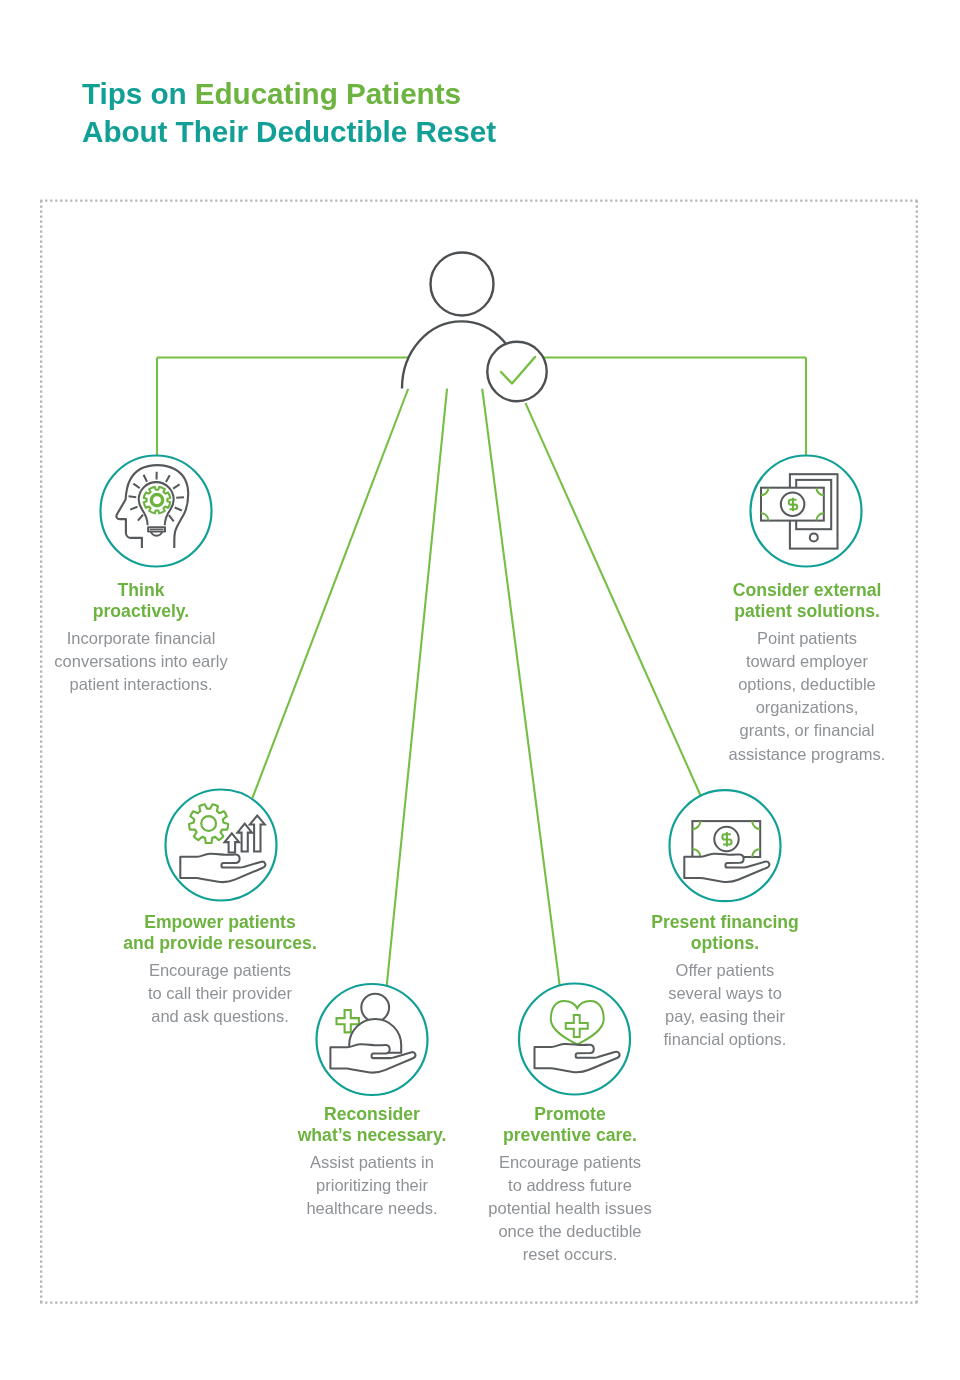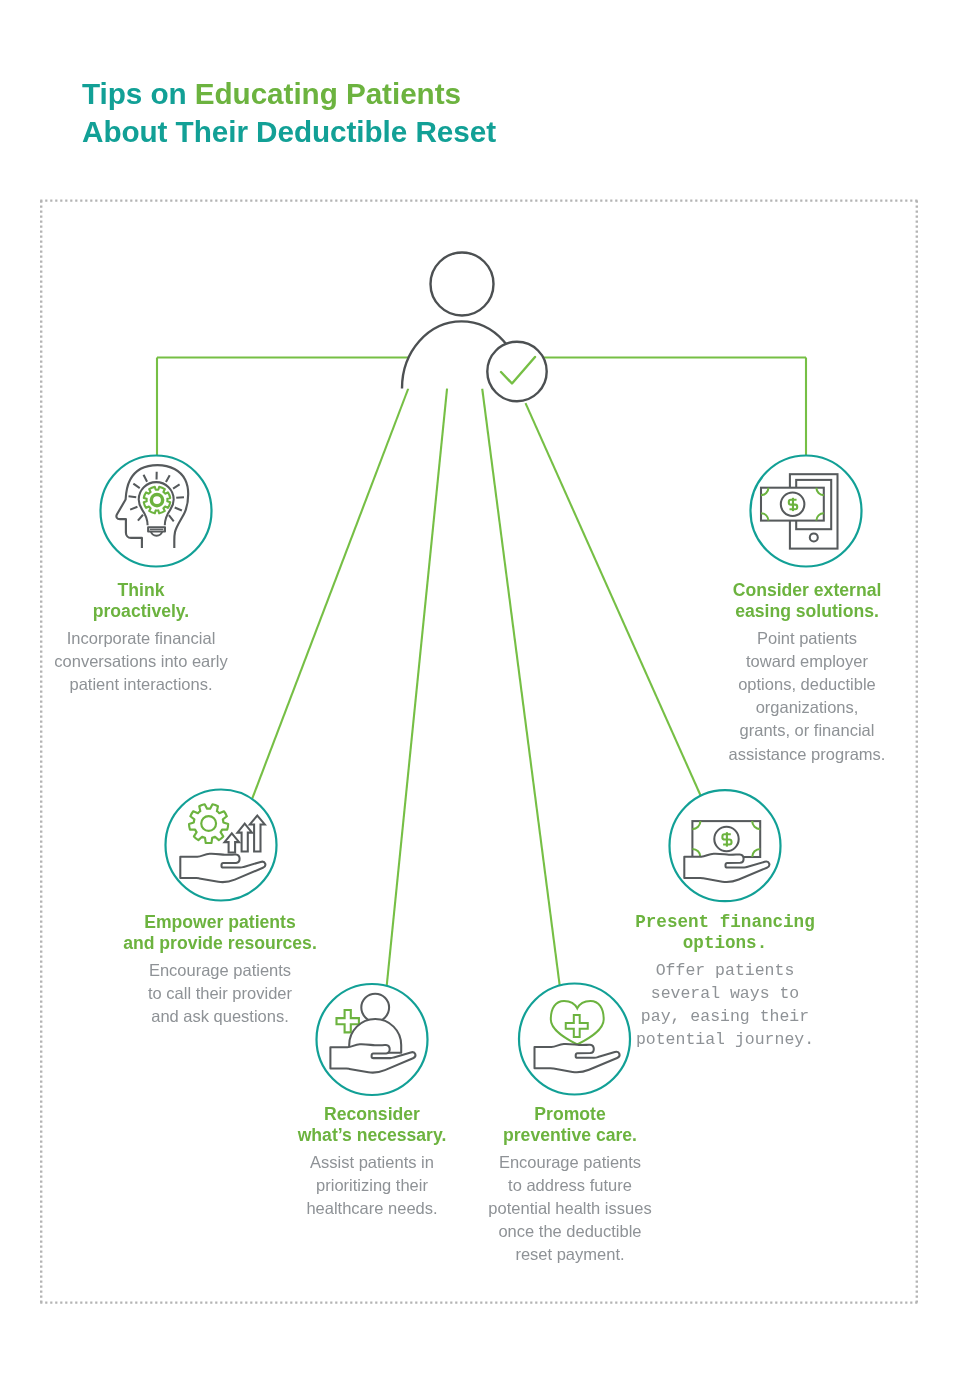--- a/index.html
+++ b/index.html
@@ -185,41 +185,41 @@
 <div class="blk" style="left:440px;top:1102px;width:260px;">
   <div class="cap">
     <div>Promote</div>
     <div>preventive care.</div>
   </div>
   <div class="bdy">
     <div>Encourage patients</div>
     <div>to address future</div>
     <div>potential health issues</div>
     <div>once the deductible</div>
-    <div>reset payment.</div>
-  </div>
-</div>
-
-<div class="blk" style="left:595px;top:910px;width:260px;font-family:Liberation Mono, monospace;">
+    <div>reset occurs.</div>
+  </div>
+</div>
+
+<div class="blk" style="left:595px;top:910px;width:260px;">
   <div class="cap">
     <div>Present financing</div>
     <div>options.</div>
   </div>
   <div class="bdy">
     <div>Offer patients</div>
     <div>several ways to</div>
     <div>pay, easing their</div>
-    <div>potential journey.</div>
+    <div>financial options.</div>
   </div>
 </div>
 
 <div class="blk" style="left:677px;top:578px;width:260px;">
   <div class="cap">
     <div>Consider external</div>
-    <div>easing solutions.</div>
+    <div>patient solutions.</div>
   </div>
   <div class="bdy">
     <div>Point patients</div>
     <div>toward employer</div>
     <div>options, deductible</div>
     <div>organizations,</div>
     <div>grants, or financial</div>
     <div>assistance programs.</div>
   </div>
 </div>

